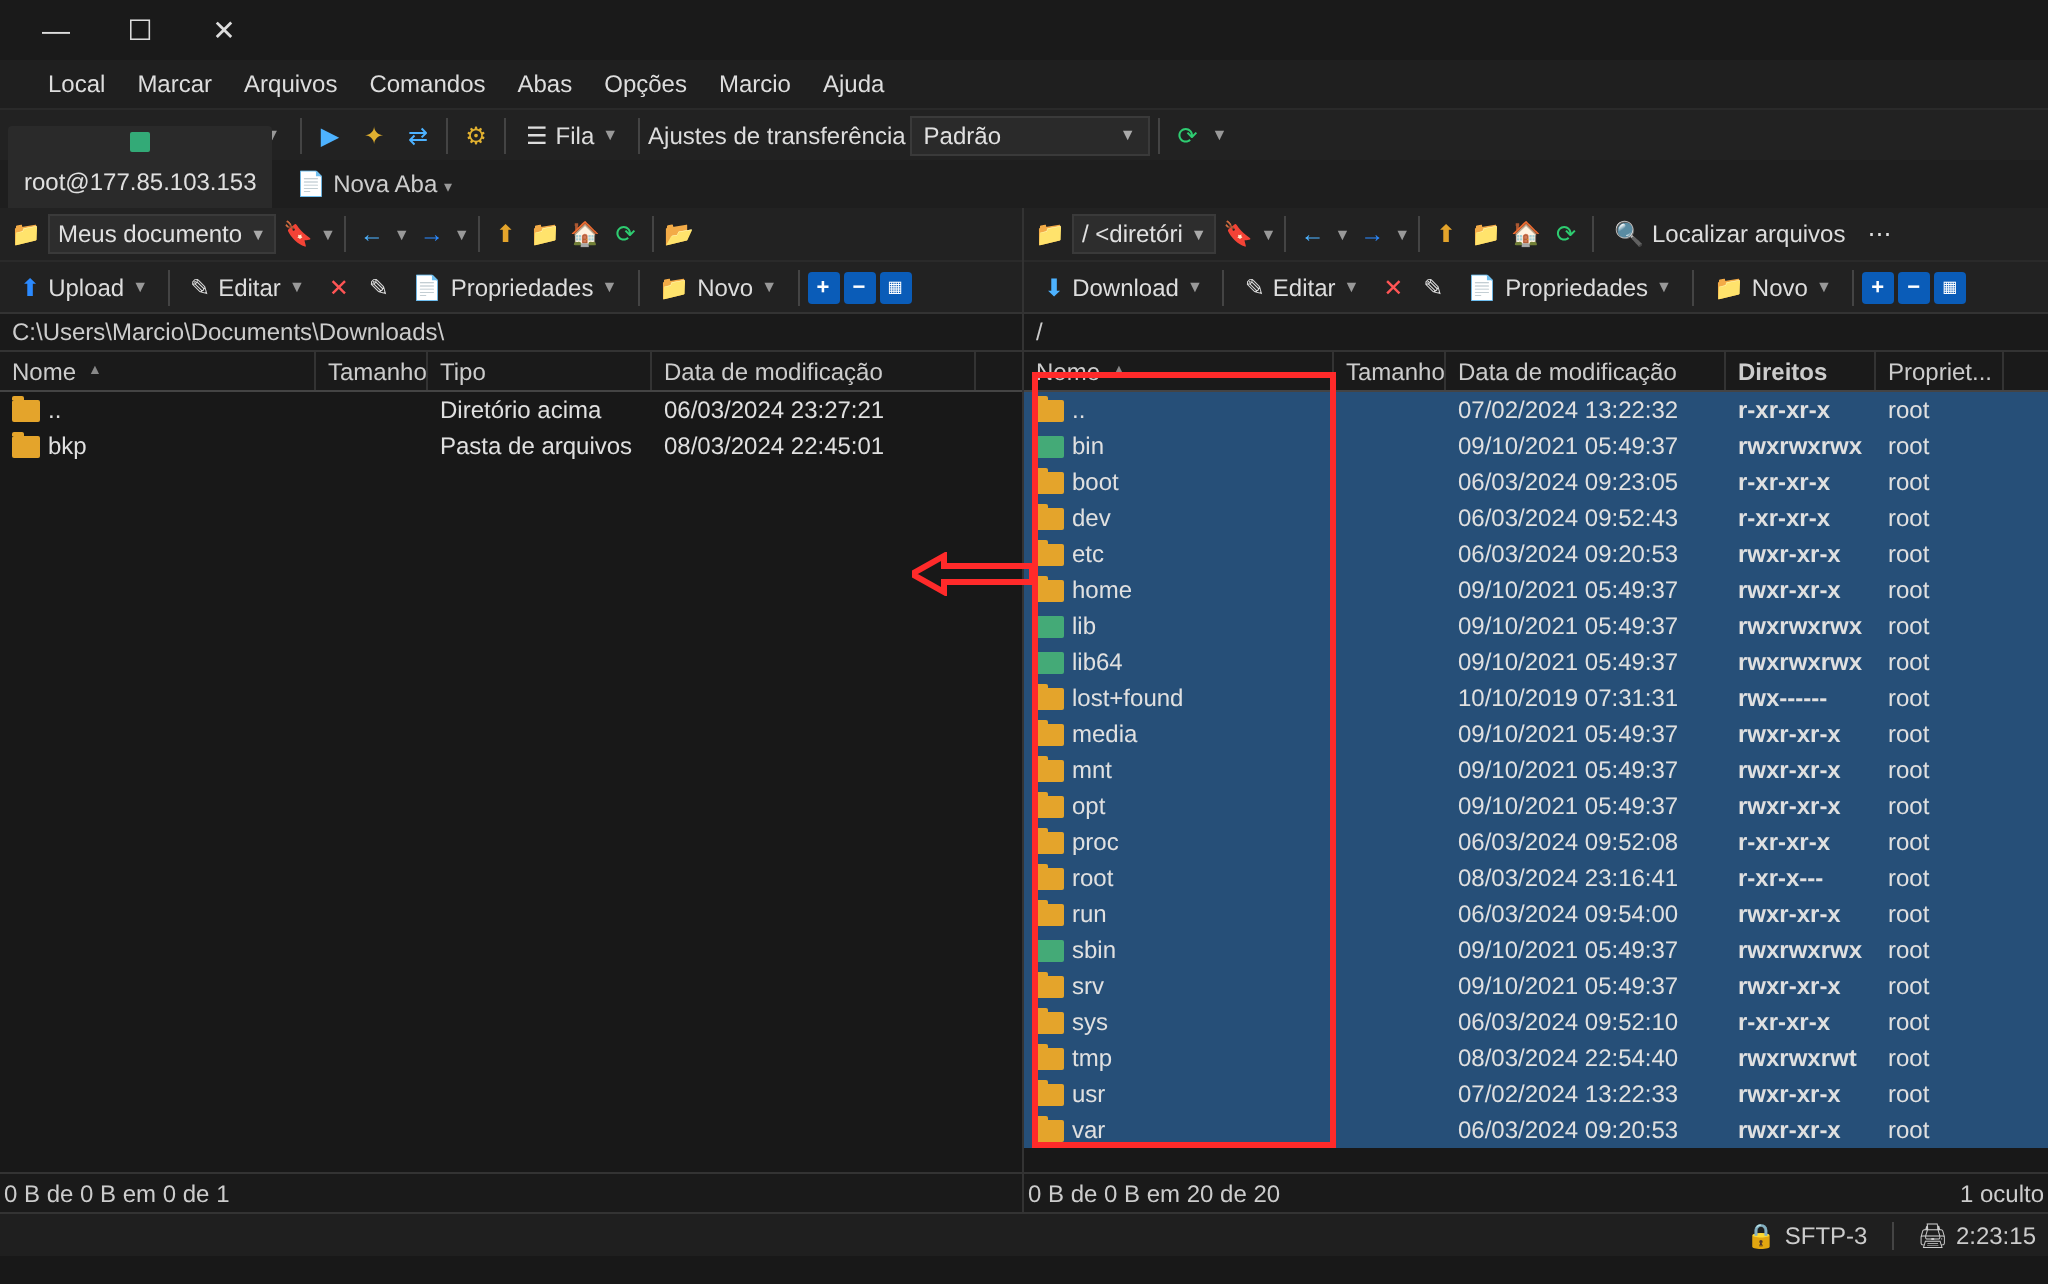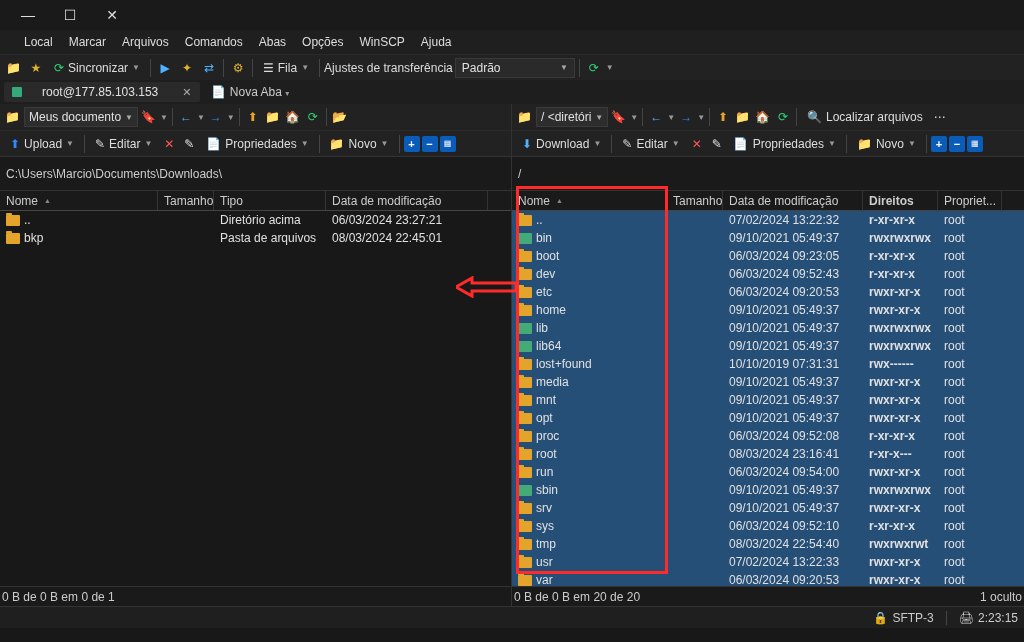--- a/index.html
+++ b/index.html
@@ -21,38 +21,38 @@
 .toolbar { height: 26px; background: #222; display: flex; align-items: center; padding: 0 4px; gap: 2px; border-top: 1px solid #2a2a2a; }
 .tb-icon { width: 20px; height: 20px; display: inline-flex; align-items: center; justify-content: center; border-radius: 2px; cursor: pointer; font-size: 12px; }
 .tb-btn { display: flex; align-items: center; gap: 4px; padding: 2px 6px; color: #ddd; cursor: pointer; border-radius: 2px; }
 .tb-sep { width: 1px; height: 18px; background: #444; margin: 0 2px; }
 .tb-text { color: #ddd; }
 .tb-drop { display: flex; align-items: center; background: #2a2a2a; padding: 2px 6px; gap: 12px; border: 1px solid #3a3a3a; min-width: 120px; justify-content: space-between; }
 .tb-drop .tri { font-size: 8px; color: #aaa; }
 
 
 .tabs { height: 24px; background: #1e1e1e; display: flex; align-items: center; padding: 0 4px; gap: 4px; }
-.tab { display: flex; align-items: center; gap: 20px; padding: 3px 8px; background: #2a2a2a; border-radius: 2px; cursor: pointer; }
+.tab { display: flex; align-items: center; gap: 8px; padding: 3px 8px; background: #2a2a2a; border-radius: 2px; cursor: pointer; flex-direction: column; }
 .tab-icon { width: 10px; height: 10px; background: #3a7; border-radius: 1px; }
 .tab-close { color: #aaa; font-size: 11px; margin-left: 4px; }
 .tab-new { color: #ccc; padding: 3px 8px; cursor: pointer; }
 
 
 .panels { display: flex; height: 502px; }
 .panel { width: 50%; display: flex; flex-direction: column; border-right: 1px solid #333; }
 .panel:last-child { border-right: none; }
 
 .panel-toolbar { height: 26px; background: #222; display: flex; align-items: center; padding: 0 4px; gap: 2px; }
 .dir-selector { display: flex; align-items: center; background: #2d2d2d; padding: 2px 4px; gap: 4px; border: 1px solid #3a3a3a; }
 .dir-selector .tri { font-size: 8px; color: #aaa; }
 .nav-icon { width: 18px; height: 18px; display: inline-flex; align-items: center; justify-content: center; cursor: pointer; border-radius: 2px; font-size: 12px; }
 
 .panel-toolbar2 { height: 26px; background: #222; display: flex; align-items: center; padding: 0 4px; gap: 2px; border-top: 1px solid #2a2a2a; }
 
-.panel-path { height: 35px; background: #1a1a1a; padding: 2px 6px; color: #ccc; display: flex; align-items: center; border-top: 1px solid #333; border-bottom: 1px solid #333; }
+.panel-path { height: 20px; background: #1a1a1a; padding: 2px 6px; color: #ccc; display: flex; align-items: center; border-top: 1px solid #333; border-bottom: 1px solid #333; }
 
 .panel-header { height: 20px; background: #1a1a1a; display: flex; border-bottom: 1px solid #444; }
 .col-h { padding: 3px 6px; border-right: 1px solid #333; color: #ccc; display: flex; align-items: center; gap: 4px; }
 .col-h.sorted::after { content: "▲"; font-size: 7px; color: #888; margin-left: 2px; }
 
 .panel-body { flex: 1; background: #181818; overflow: hidden; position: relative; }
 .file-row { display: flex; height: 18px; align-items: center; }
 .file-row.selected { background: #264f78; }
 .cell { padding: 1px 6px; overflow: hidden; white-space: nowrap; }
 .file-icon { width: 14px; height: 11px; display: inline-block; margin-right: 4px; vertical-align: middle; }
@@ -110,21 +110,21 @@
   </div>
 </div>
 
 <div class="menubar">
   <span class="menu-item">Local</span>
   <span class="menu-item">Marcar</span>
   <span class="menu-item">Arquivos</span>
   <span class="menu-item">Comandos</span>
   <span class="menu-item">Abas</span>
   <span class="menu-item">Opções</span>
-  <span class="menu-item">WinSCP</span>
+  <span class="menu-item">Marcio</span>
   <span class="menu-item">Ajuda</span>
 </div>
 
 <div class="toolbar">
   <span class="tb-icon icon-folder">📁</span>
   <span class="tb-icon icon-star">★</span>
   <span class="tb-btn">
     <span class="icon-sync">⟳</span>
     <span>Sincronizar</span>
     <span class="tri-small">▼</span>

